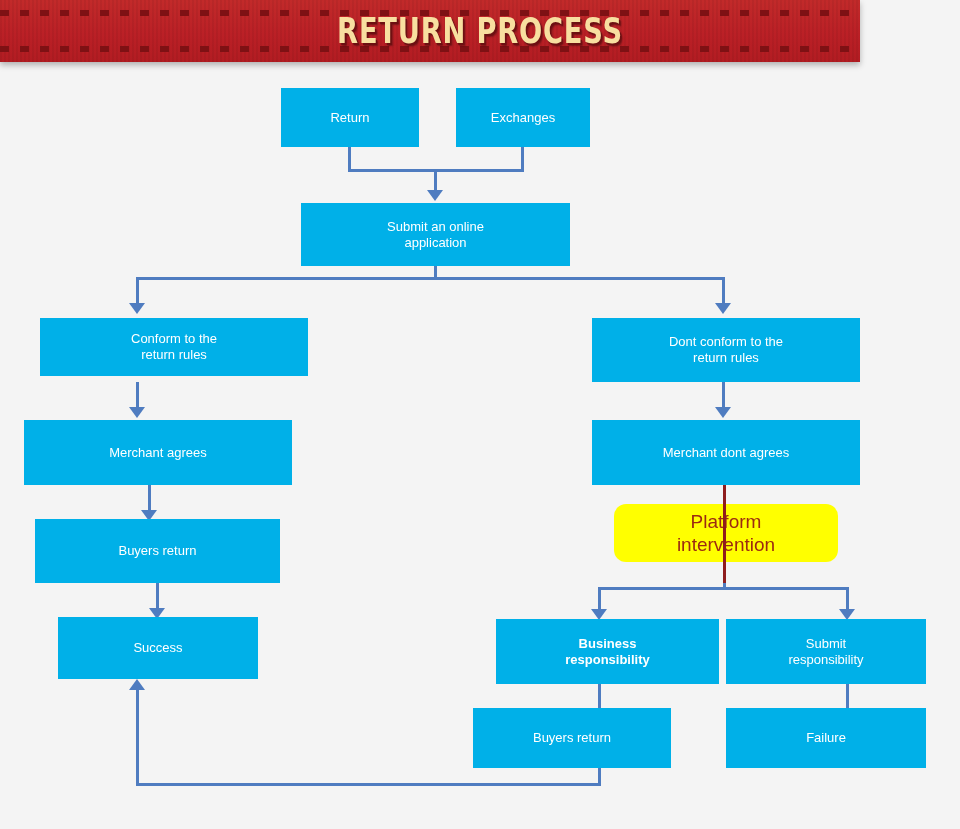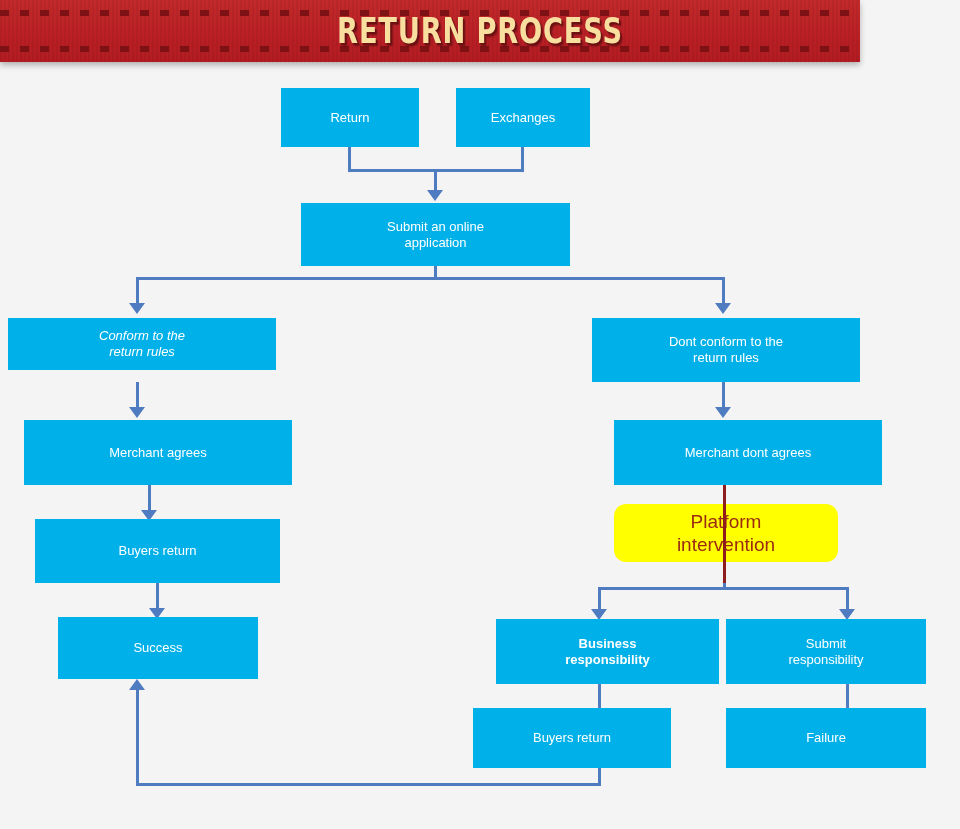--- a/index.html
+++ b/index.html
@@ -173,39 +173,39 @@
     <span>Exchanges</span>
   </div>
 
   <div class="node" style="left:301px; top:203px; width:269px; height:63px;">
     <span>
       <span>Submit an online</span><br>
       <span>application</span>
     </span>
   </div>
 
-  <div class="node" style="left:8px; top:318px; width:268px; height:52px;font-style:italic;">
+  <div class="node" style="left:40px; top:318px; width:268px; height:58px;">
     <span>
       <span>Conform to the</span><br>
       <span>return rules</span>
     </span>
   </div>
 
   <div class="node" style="left:592px; top:318px; width:268px; height:64px;">
     <span>
       <span>Dont conform to the</span><br>
       <span>return rules</span>
     </span>
   </div>
 
   <div class="node" style="left:24px; top:420px; width:268px; height:65px;">
     <span>Merchant agrees</span>
   </div>
 
-  <div class="node" style="left:592px; top:420px; width:268px; height:65px;margin-left:22px;">
+  <div class="node" style="left:592px; top:420px; width:268px; height:65px;">
     <span>Merchant dont agrees</span>
   </div>
 
   <div class="node highlight" style="left:614px; top:504px; width:224px; height:58px;">
     <span>
       <span>Platform</span><br>
       <span>intervention</span>
     </span>
   </div>
 

